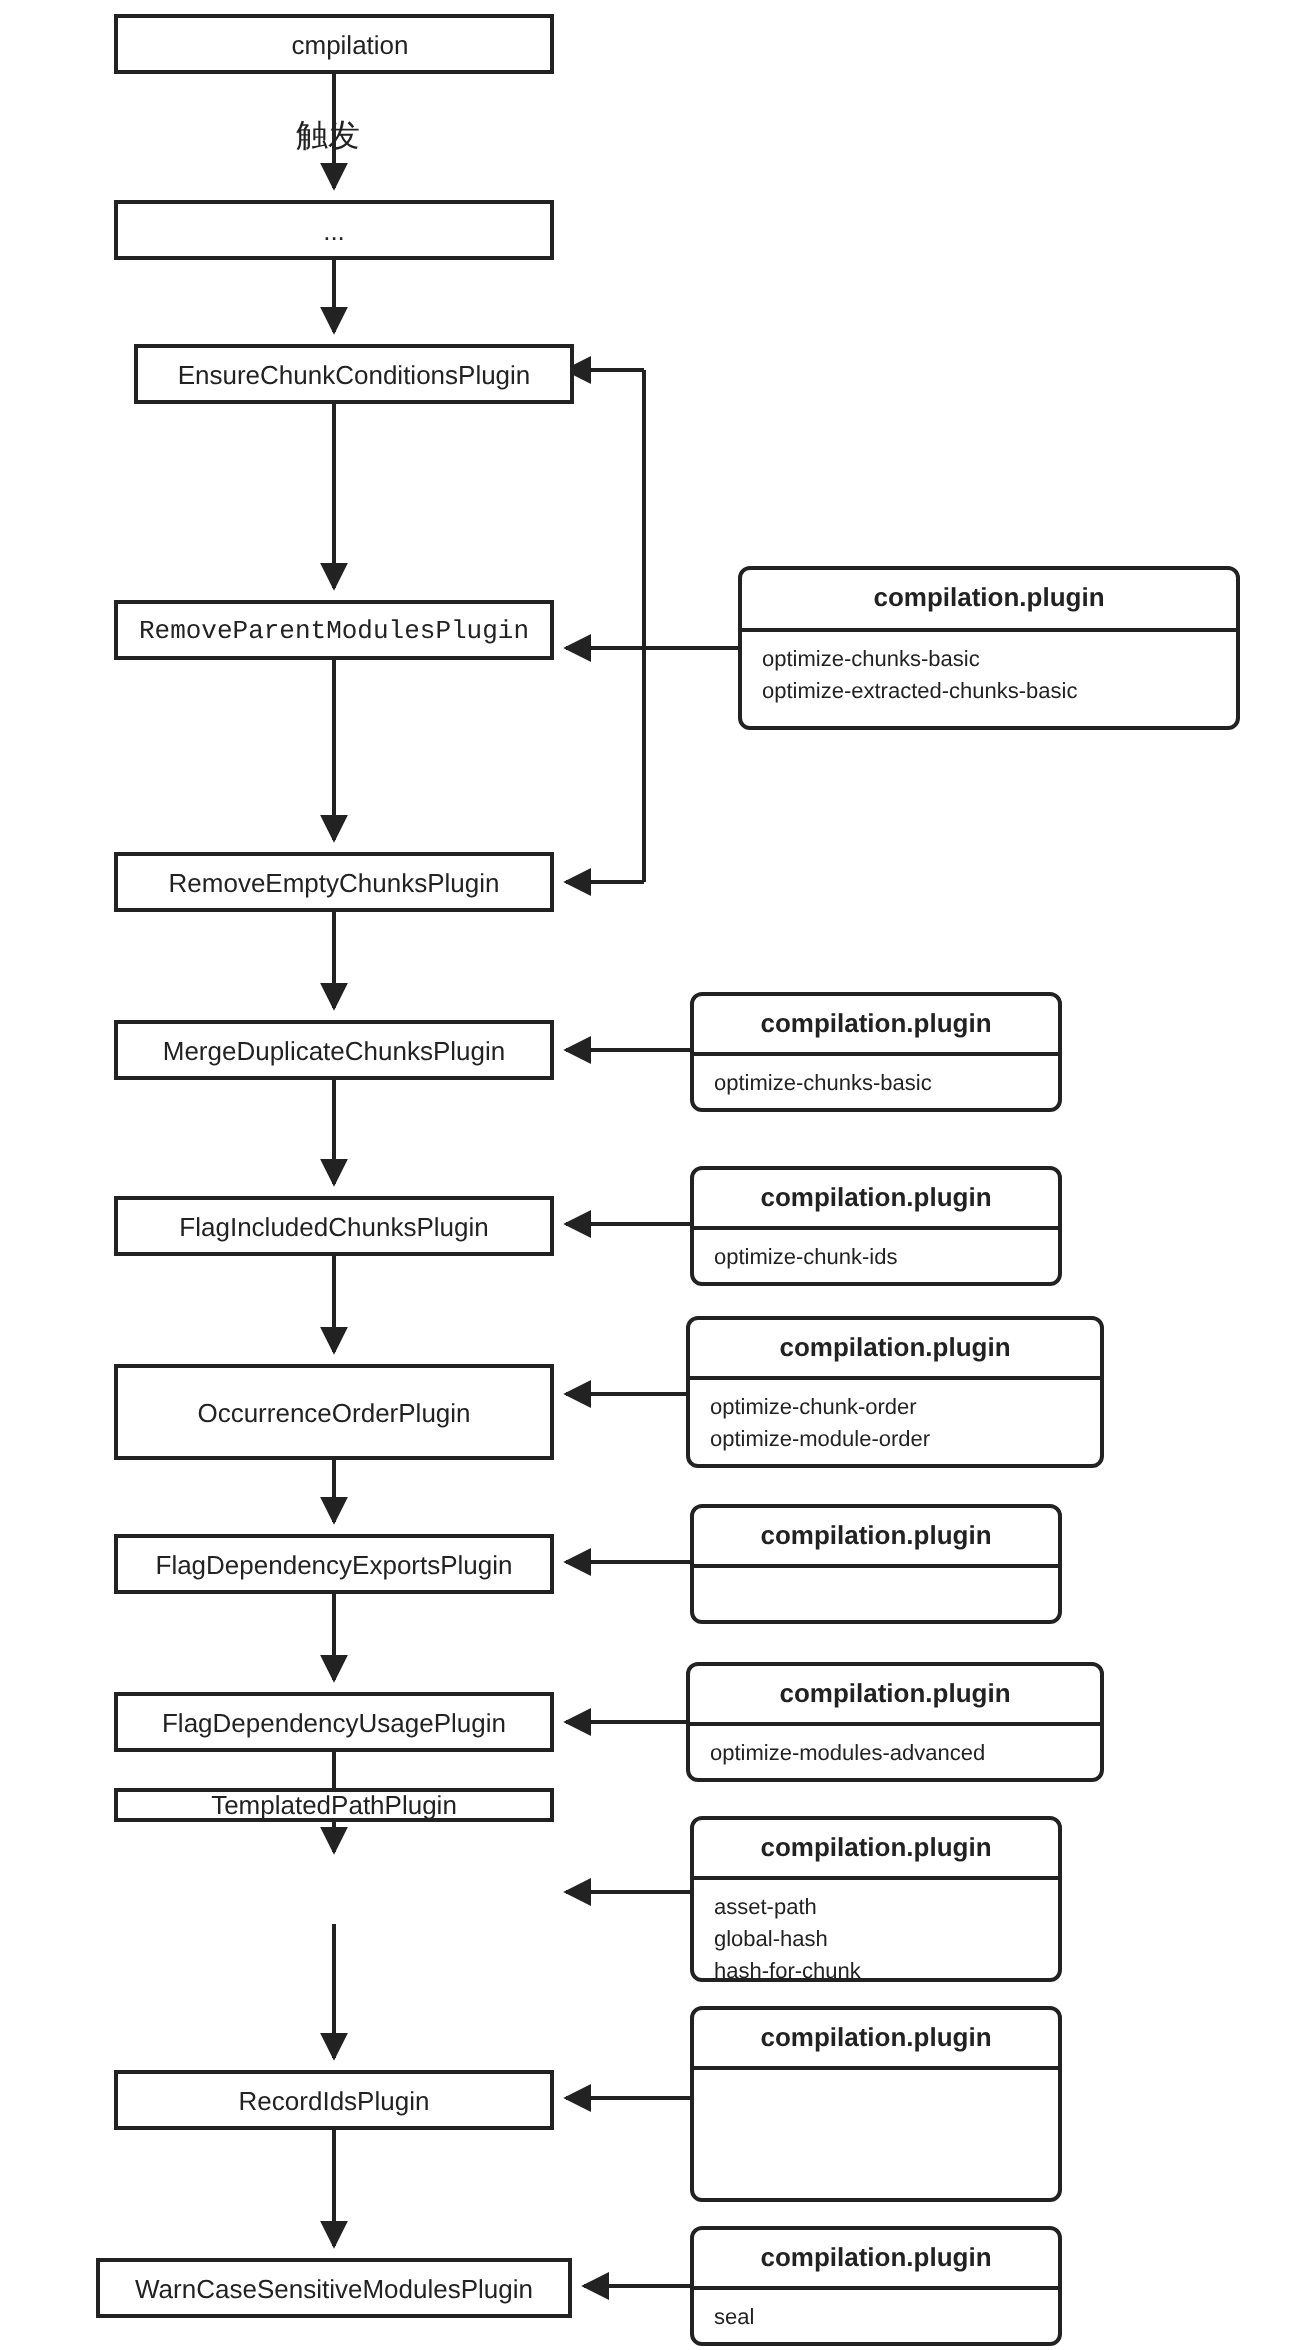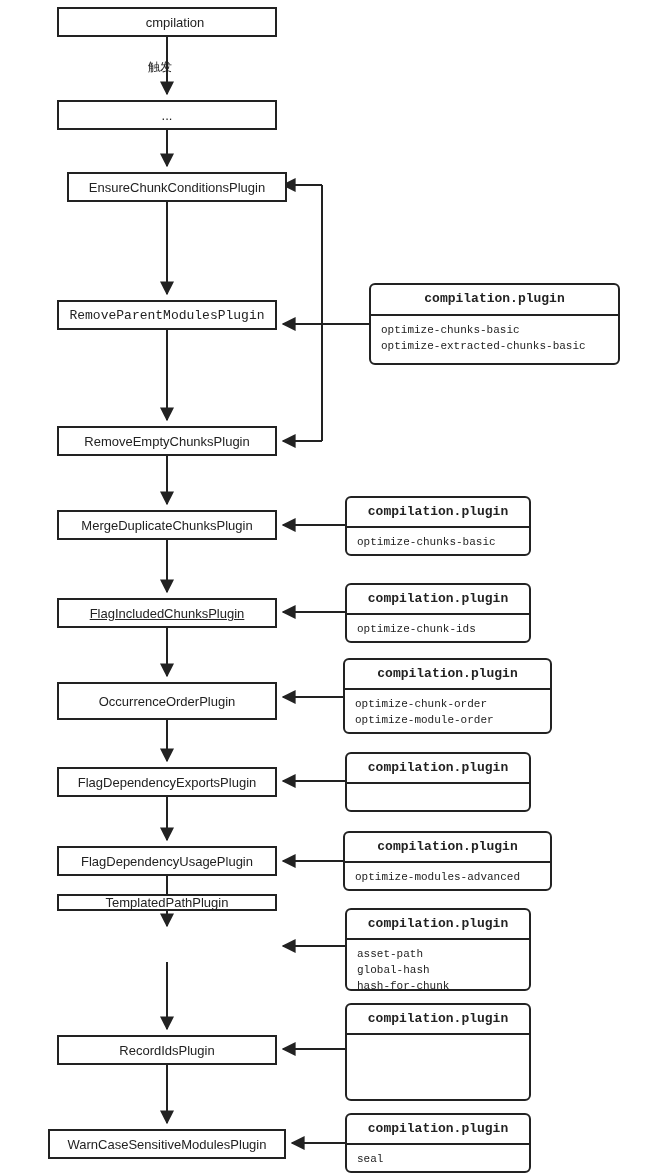--- a/index.html
+++ b/index.html
@@ -42,21 +42,20 @@
   .node-label {
     display: block;
   }
   .plugin-box {
     position: absolute;
     box-sizing: border-box;
     border: 2px solid #222222;
     border-radius: 6px;
     background: #ffffff;
     overflow: hidden;
-    font-family: Liberation Mono, monospace;
   }
   .plugin-title {
     box-sizing: border-box;
     text-align: center;
     font-weight: bold;
     font-size: 13px;
     color: #222222;
     border-bottom: 2px solid #222222;
     padding: 7px 10px 8px 10px;
     line-height: 1;
@@ -66,21 +65,21 @@
     padding: 6px 0 6px 10px;
   }
   .plugin-hook {
     font-size: 11px;
     line-height: 16px;
     color: #222222;
     white-space: nowrap;
   }
   .edge-label {
     position: absolute;
-    font-size: 12px;
+    font-size: 16px;
     line-height: 1;
     color: #222222;
     white-space: nowrap;
   }
 </style>
 </head>
 <body>
 
 <div id="canvas">
 
@@ -136,24 +135,24 @@
       </div>
       <div class="node" style="left: 57px; top: 300px; width: 220px; height: 30px; font-family: Liberation Mono, monospace;">
         <span class="node-label">RemoveParentModulesPlugin</span>
       </div>
       <div class="node" style="left: 57px; top: 426px; width: 220px; height: 30px;">
         <span class="node-label">RemoveEmptyChunksPlugin</span>
       </div>
       <div class="node" style="left: 57px; top: 510px; width: 220px; height: 30px;">
         <span class="node-label">MergeDuplicateChunksPlugin</span>
       </div>
-      <div class="node" style="left: 57px; top: 598px; width: 220px; height: 30px; text-decoration: underline;">
+      <div class="node" style="left: 57px; top: 598px; width: 220px; height: 30px;">
         <span class="node-label">FlagIncludedChunksPlugin</span>
       </div>
-      <div class="node" style="left: 57px; top: 682px; width: 220px; height: 38px;">
+      <div class="node" style="left: 57px; top: 682px; width: 220px; height: 48px;">
         <span class="node-label">OccurrenceOrderPlugin</span>
       </div>
       <div class="node" style="left: 57px; top: 767px; width: 220px; height: 30px;">
         <span class="node-label">FlagDependencyExportsPlugin</span>
       </div>
       <div class="node" style="left: 57px; top: 846px; width: 220px; height: 30px;">
         <span class="node-label">FlagDependencyUsagePlugin</span>
       </div>
       <div class="node" style="left: 57px; top: 894px; width: 220px; height: 17px;">
         <span class="node-label">TemplatedPathPlugin</span>

